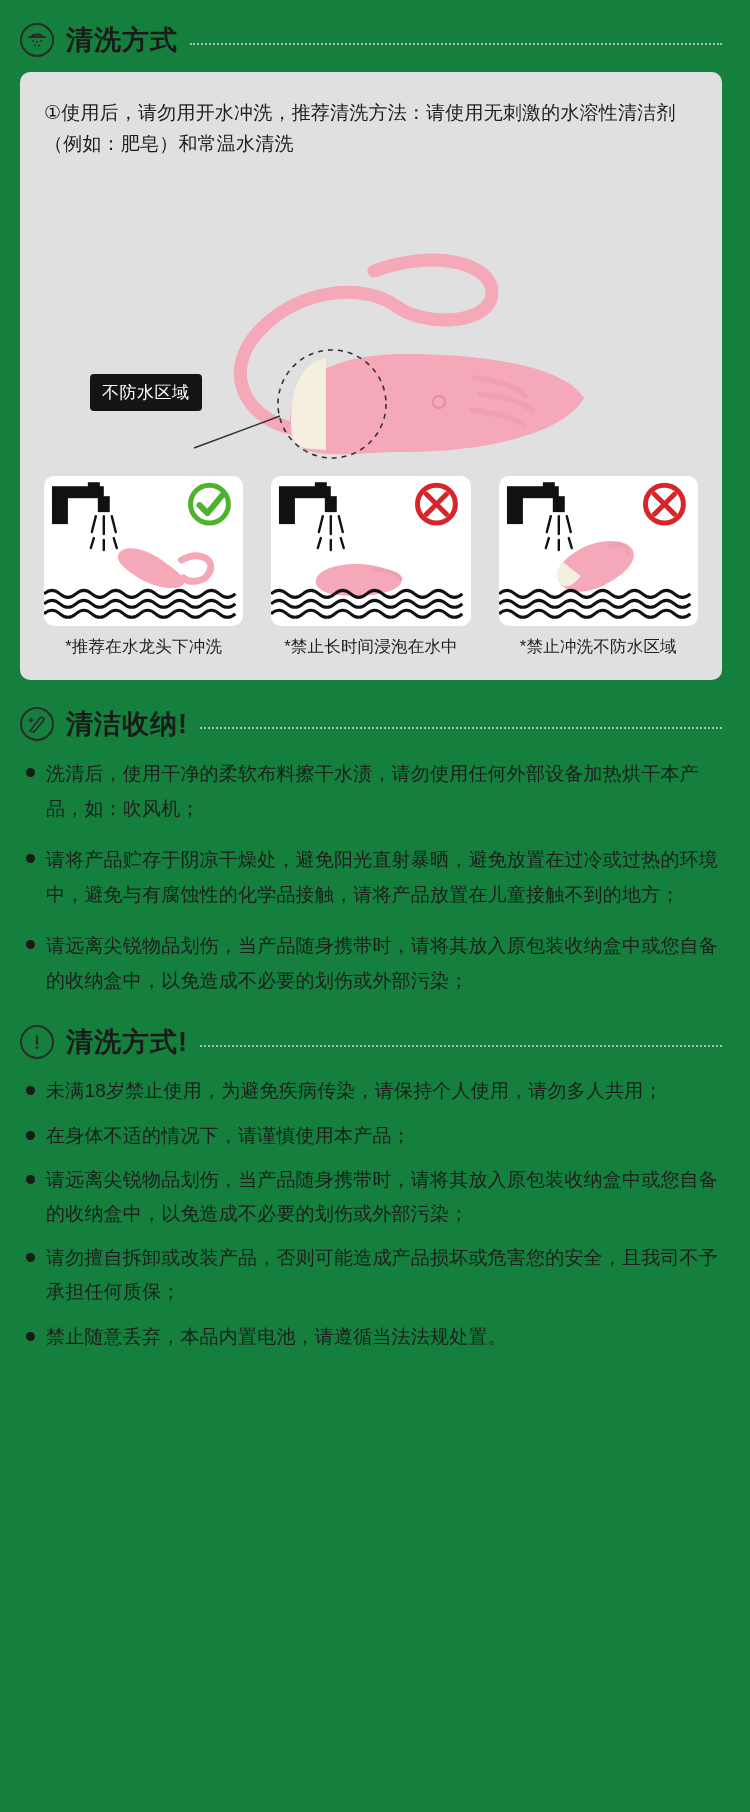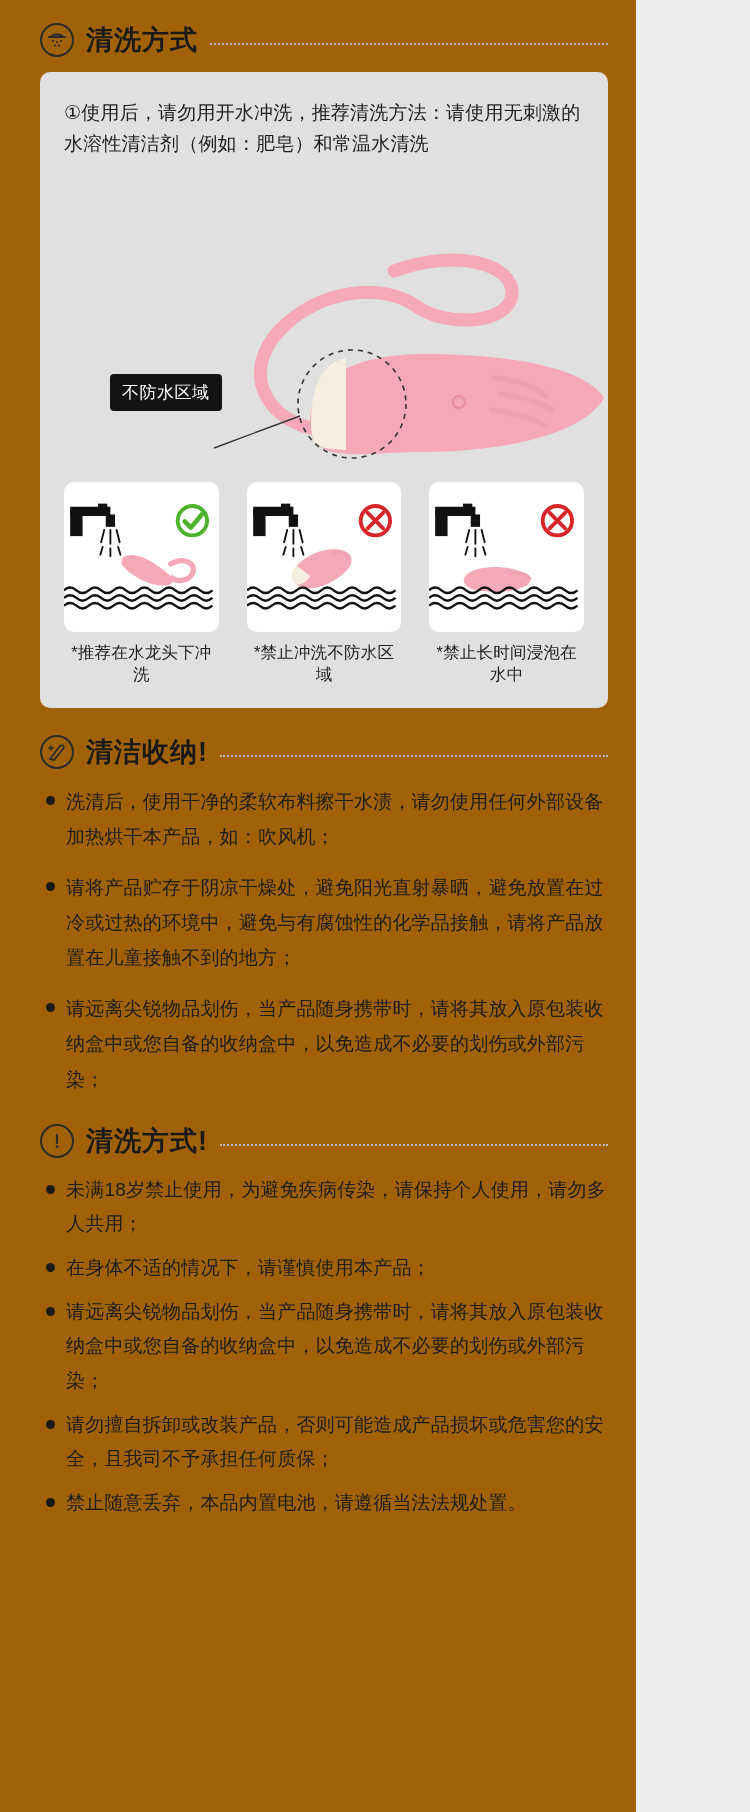--- a/index.html
+++ b/index.html
@@ -9,24 +9,24 @@
     background: #ececec;
   }
   body {
     width: 750px;
     min-height: 1812px;
     font-family: "Liberation Sans", "DejaVu Sans", sans-serif;
     color: #1a1a1a;
     position: relative;
   }
   .page {
-    width: 636px;
+    width: 750px;
     min-height: 1812px;
-    background: #a16207;
-    padding: 22px 28px 30px 40px;
+    background: #15803d;
+    padding: 22px 28px 30px 20px;
   }
 
   
   .sec-head {
     display: flex;
     align-items: center;
     gap: 12px;
     margin: 0 0 14px 0;
   }
   .sec-head .badge {
@@ -84,21 +84,21 @@
     padding: 7px 12px;
     border-radius: 4px;
     letter-spacing: .5px;
     white-space: nowrap;
   }
 
   
   .panels {
     display: flex;
     gap: 28px;
-    margin-top: 16px;
+    margin-top: 10px;
   }
   .panel { flex: 1 1 0; }
   .panel-box {
     background: #fff;
     border-radius: 10px;
     height: 150px;
     position: relative;
     overflow: hidden;
   }
   .panel-cap {
@@ -223,63 +223,63 @@
             <rect x="44" y="6" width="12" height="8" fill="#111"></rect>
             <g stroke="#111" stroke-width="2.4" stroke-linecap="round">
               <path d="M52 40 L48 56"></path>
                 <path d="M60 40 L60 58"></path>
                 <path d="M68 40 L72 56"></path>
               <path d="M50 62 L47 72"></path>
                 <path d="M60 64 L60 74"></path>
                 <path d="M70 62 L73 72"></path>
             </g>
 
-            <path d="M62 108 C54 98, 62 84, 80 74 C100 62, 128 62, 134 74 C140 86, 124 100, 104 110 C86 118, 70 118, 62 108 Z" fill="#f4a8b8"></path>
-            <path d="M112 70 C122 66, 130 70, 130 78" fill="none" stroke="#efa0b2" stroke-width="4" stroke-linecap="round"></path>
-            <path d="M62 108 C56 100, 58 92, 64 86 L82 100 C76 108, 68 114, 62 108 Z" fill="#f6efdf"></path>
+            <path d="M48 112 C40 104, 48 94, 66 90 C92 84, 124 92, 130 102 C136 112, 112 120, 86 120 C66 120, 54 118, 48 112 Z" fill="#f4a8b8"></path>
+            <path d="M104 94 C118 94, 128 98, 130 103" fill="none" stroke="#efa0b2" stroke-width="4" stroke-linecap="round"></path>
             <path d="M0 118 q8 -7 16 0 t16 0 t16 0 t16 0 t16 0 t16 0 t16 0 t16 0 t16 0 t16 0 t16 0 t16 0" fill="none" stroke="#111" stroke-width="3"></path>
             <path d="M0 128 q8 -7 16 0 t16 0 t16 0 t16 0 t16 0 t16 0 t16 0 t16 0 t16 0 t16 0 t16 0 t16 0" fill="none" stroke="#111" stroke-width="3"></path>
             <path d="M0 138 q8 -7 16 0 t16 0 t16 0 t16 0 t16 0 t16 0 t16 0 t16 0 t16 0 t16 0 t16 0 t16 0" fill="none" stroke="#111" stroke-width="3"></path>
             <g>
               <circle cx="166" cy="28" r="19" fill="none" stroke="#d8252a" stroke-width="5"></circle>
               <path d="M156 18 L176 38 M176 18 L156 38" stroke="#d8252a" stroke-width="5" stroke-linecap="round"></path>
             </g>
           </svg>
         </div>
-        <div class="panel-cap">*禁止冲洗不防水区域</div>
+        <div class="panel-cap">*禁止长时间浸泡在水中</div>
       </div>
 
       <div class="panel">
         <div class="panel-box">
           <svg width="100%" height="150" viewBox="0 0 200 150" preserveAspectRatio="xMidYMid meet">
             <rect x="8" y="14" width="16" height="34" fill="#111"></rect>
             <rect x="8" y="10" width="52" height="12" fill="#111"></rect>
             <rect x="54" y="20" width="12" height="16" fill="#111"></rect>
             <rect x="44" y="6" width="12" height="8" fill="#111"></rect>
             <g stroke="#111" stroke-width="2.4" stroke-linecap="round">
               <path d="M52 40 L48 56"></path>
                 <path d="M60 40 L60 58"></path>
                 <path d="M68 40 L72 56"></path>
               <path d="M50 62 L47 72"></path>
                 <path d="M60 64 L60 74"></path>
                 <path d="M70 62 L73 72"></path>
             </g>
 
-            <path d="M48 112 C40 104, 48 94, 66 90 C92 84, 124 92, 130 102 C136 112, 112 120, 86 120 C66 120, 54 118, 48 112 Z" fill="#f4a8b8"></path>
-            <path d="M104 94 C118 94, 128 98, 130 103" fill="none" stroke="#efa0b2" stroke-width="4" stroke-linecap="round"></path>
+            <path d="M62 108 C54 98, 62 84, 80 74 C100 62, 128 62, 134 74 C140 86, 124 100, 104 110 C86 118, 70 118, 62 108 Z" fill="#f4a8b8"></path>
+            <path d="M112 70 C122 66, 130 70, 130 78" fill="none" stroke="#efa0b2" stroke-width="4" stroke-linecap="round"></path>
+            <path d="M62 108 C56 100, 58 92, 64 86 L82 100 C76 108, 68 114, 62 108 Z" fill="#f6efdf"></path>
             <path d="M0 118 q8 -7 16 0 t16 0 t16 0 t16 0 t16 0 t16 0 t16 0 t16 0 t16 0 t16 0 t16 0 t16 0" fill="none" stroke="#111" stroke-width="3"></path>
             <path d="M0 128 q8 -7 16 0 t16 0 t16 0 t16 0 t16 0 t16 0 t16 0 t16 0 t16 0 t16 0 t16 0 t16 0" fill="none" stroke="#111" stroke-width="3"></path>
             <path d="M0 138 q8 -7 16 0 t16 0 t16 0 t16 0 t16 0 t16 0 t16 0 t16 0 t16 0 t16 0 t16 0 t16 0" fill="none" stroke="#111" stroke-width="3"></path>
             <g>
               <circle cx="166" cy="28" r="19" fill="none" stroke="#d8252a" stroke-width="5"></circle>
               <path d="M156 18 L176 38 M176 18 L156 38" stroke="#d8252a" stroke-width="5" stroke-linecap="round"></path>
             </g>
           </svg>
         </div>
-        <div class="panel-cap">*禁止长时间浸泡在水中</div>
+        <div class="panel-cap">*禁止冲洗不防水区域</div>
       </div>
 
     </div>
   </div>
 
   <div class="sec-head">
     <span class="badge">
       <svg width="22" height="22" viewBox="0 0 22 22">
         <path d="M4 18 L14 5 C16 3, 19 5, 17 8 L8 19 Z" fill="none" stroke="#2b2b2b" stroke-width="1.8"></path>
         <path d="M5 5 L5 9 M3 7 L7 7" stroke="#2b2b2b" stroke-width="1.6" stroke-linecap="round"></path>

